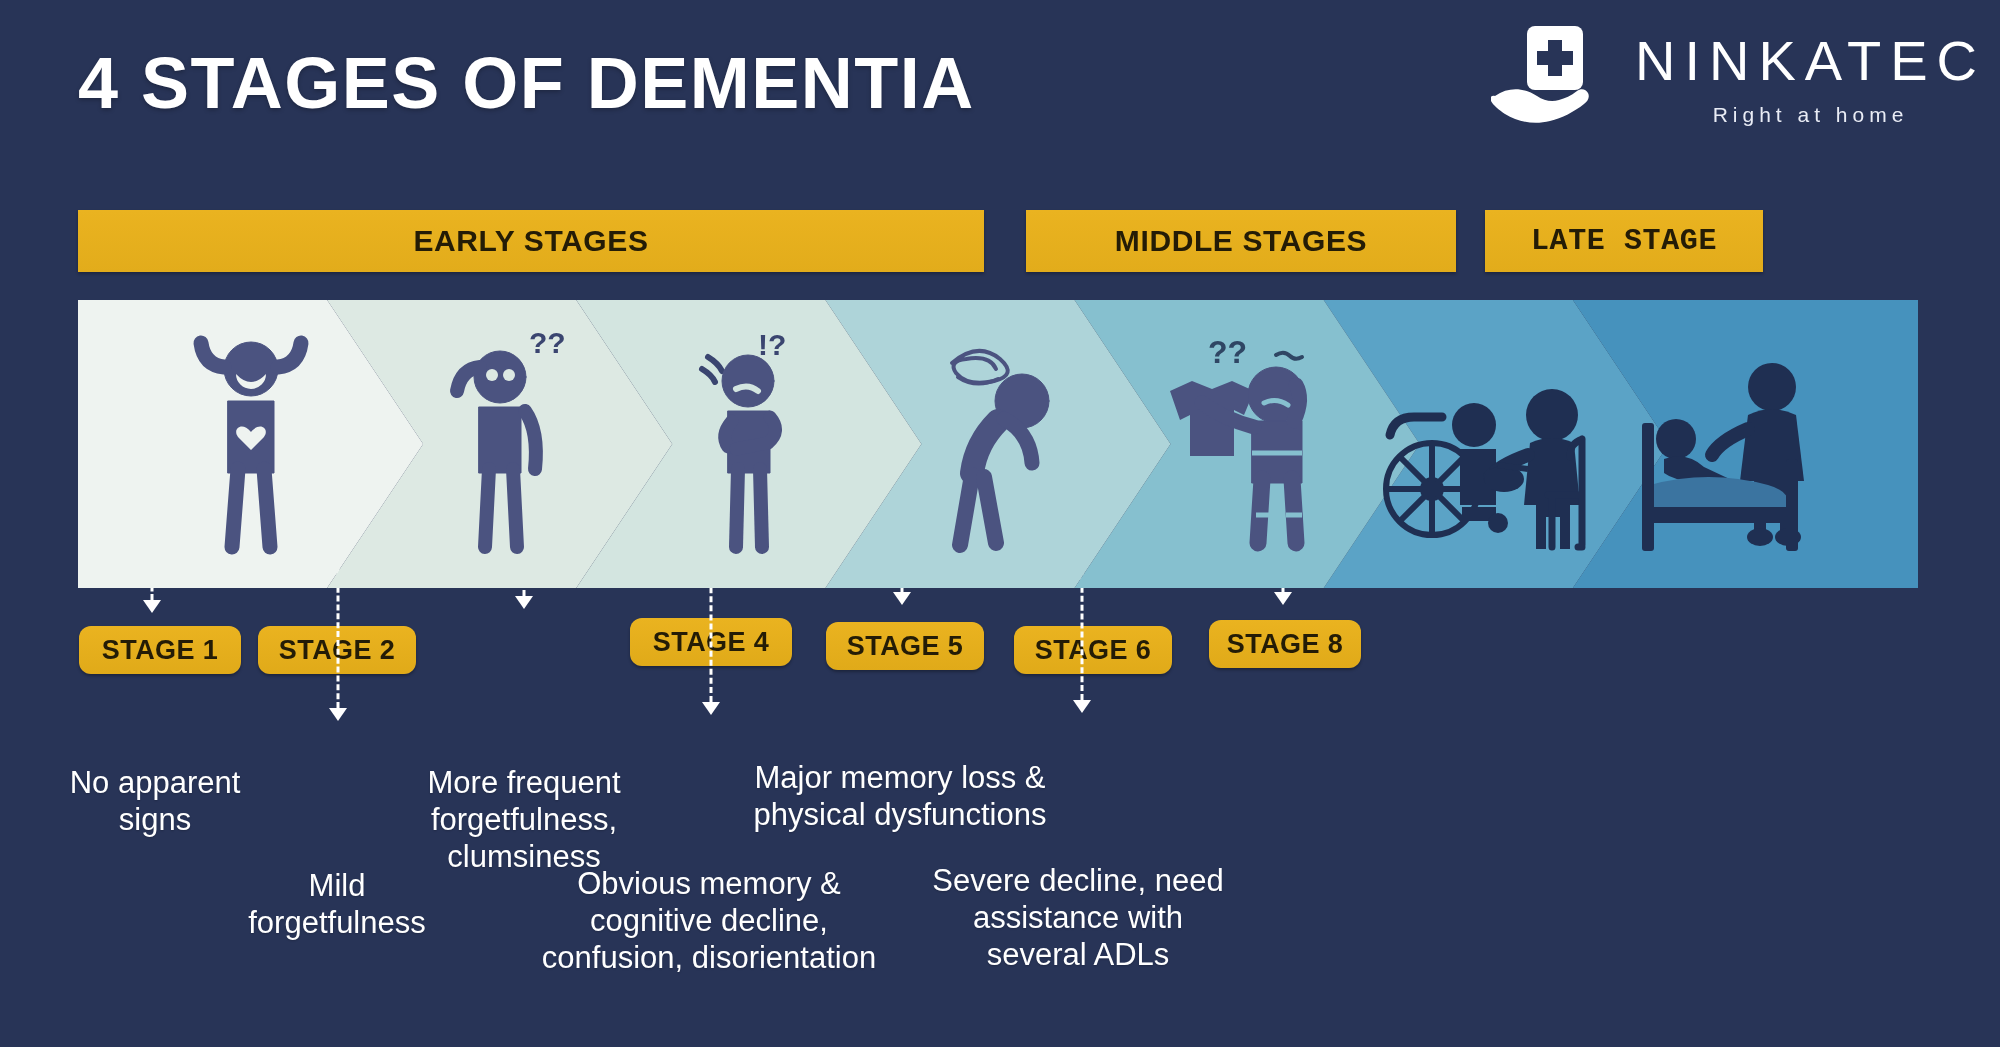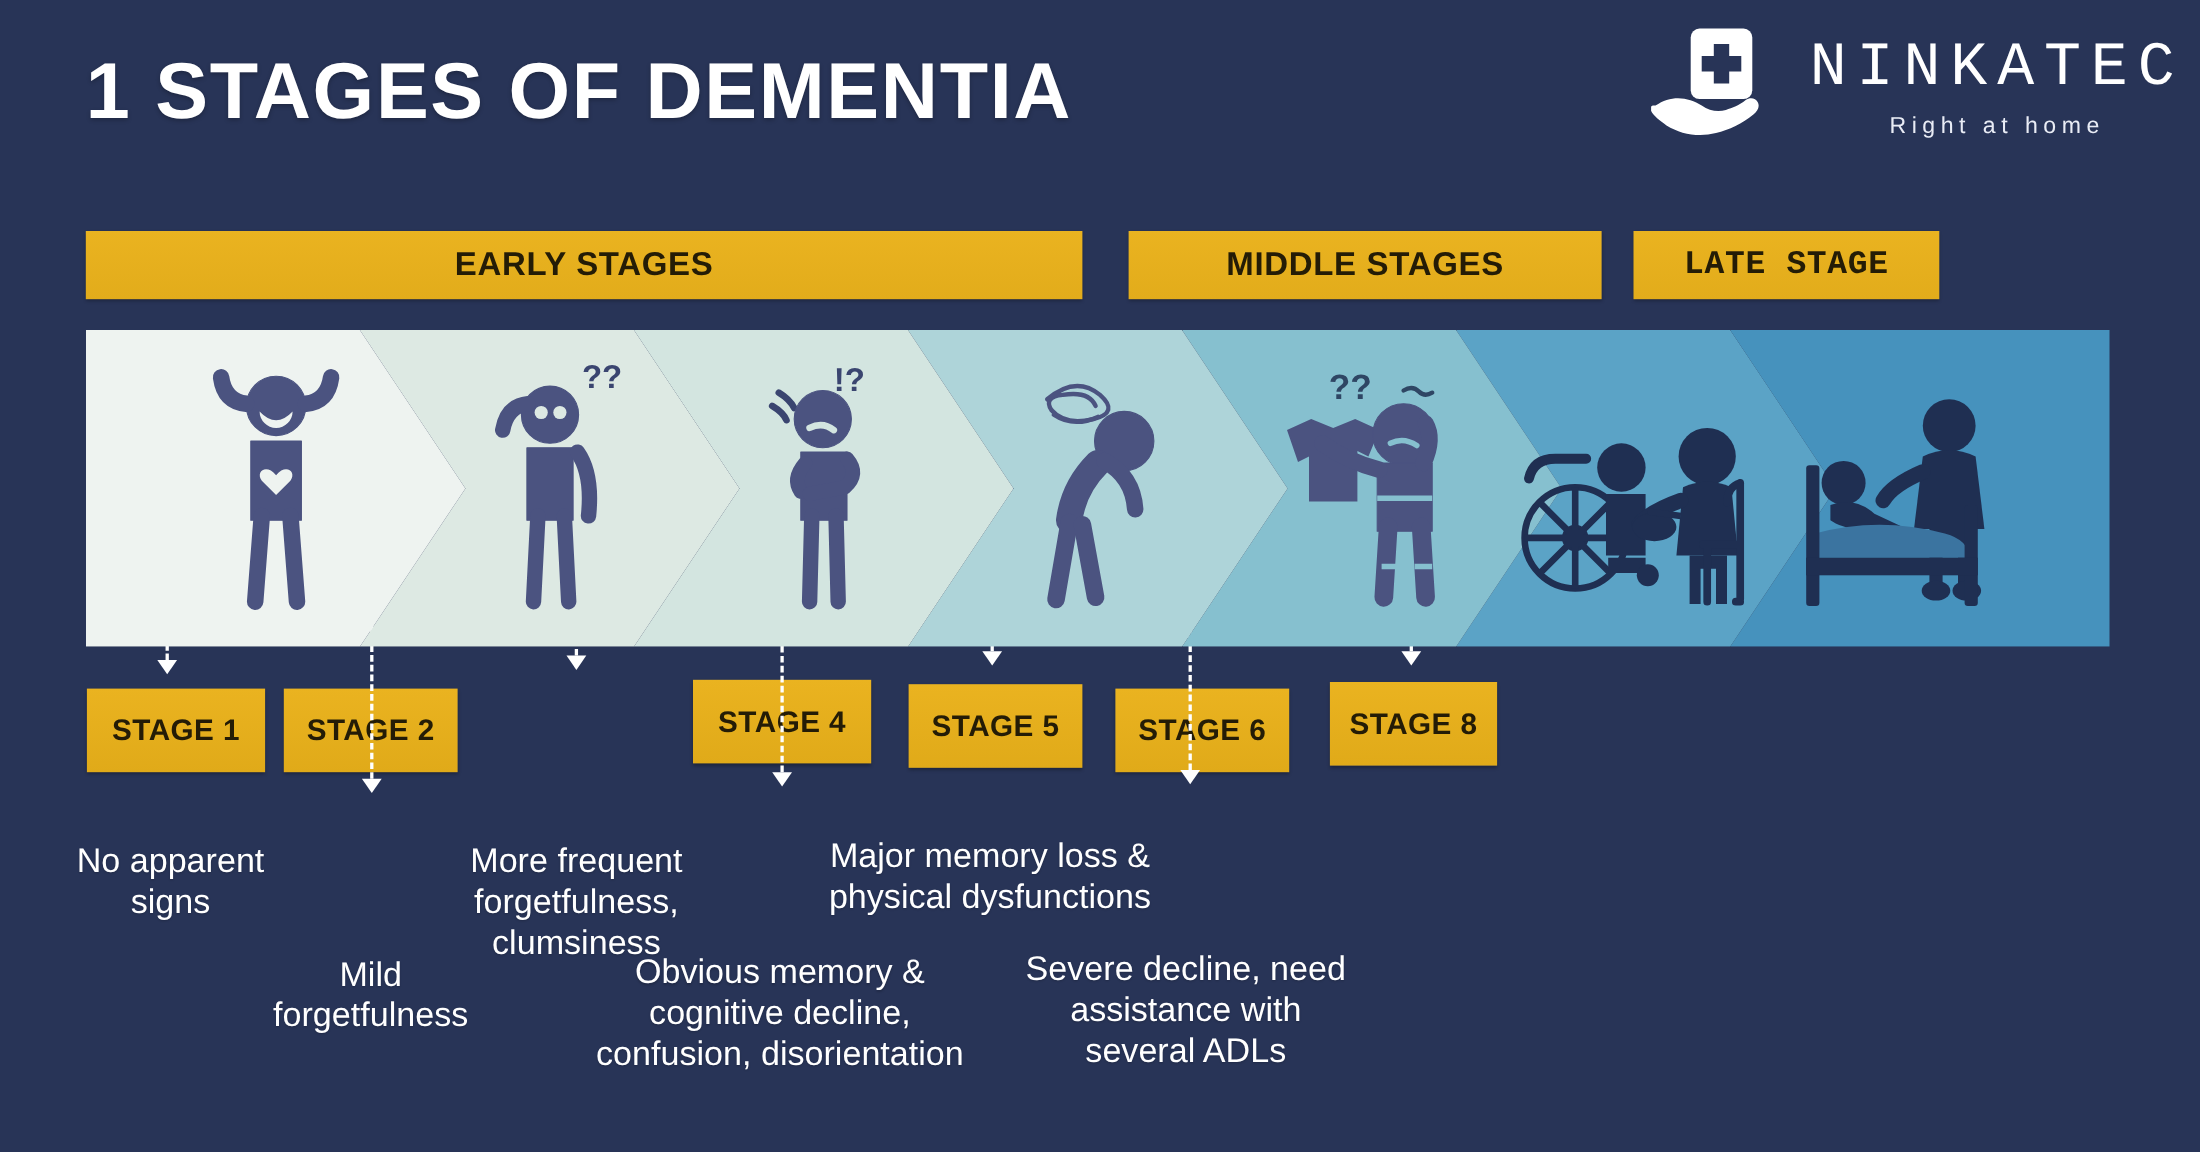--- a/index.html
+++ b/index.html
@@ -19,21 +19,21 @@
     text-shadow: 0 2px 4px rgba(0,0,0,.25);
   }
   .logo-wrap {
     position: absolute; right: 14px; top: 22px;
     display: flex; align-items: center; gap: 18px;
   }
   .logo-mark { width: 126px; height: 112px; flex: 0 0 auto; }
   .logo-text { display: flex; flex-direction: column; align-items: center; padding-top: 4px; }
   .logo-name {
     font-size: 56px; font-weight: 400; color: #fff;
-    letter-spacing: 9px; line-height: 1; white-space: nowrap; font-family: Liberation Mono, monospace;
+    letter-spacing: 9px; line-height: 1; white-space: nowrap;
   }
   .logo-tag {
     font-size: 21px; color: #e9ecf5; letter-spacing: 5px;
     margin-top: 14px; white-space: nowrap; font-style: normal;
   }
 
   
   .banner {
     position: absolute; height: 62px; border-radius: 0;
     background: linear-gradient(180deg,#eab320 0%, #e2ac1b 100%);
@@ -59,21 +59,21 @@
   }
   .chev.last {
     clip-path: polygon(0 0, 100% 0, 100% 50%, 100% 100%, 0 100%, 96px 50%);
   }
   .fig { position: absolute; top: 0; height: 288px; display: flex;
          align-items: center; justify-content: center; pointer-events: none; }
   .fig svg { display: block; }
 
   
   .stage-pill {
-    position: absolute; height: 76px; border-radius: 0;
+    position: absolute; height: 48px; border-radius: 12px;
     background: linear-gradient(180deg,#eab320 0%, #e0aa19 100%);
     display: flex; align-items: center; justify-content: center;
     color: #241c06; font-size: 27px; font-weight: 700; letter-spacing: .4px;
     box-shadow: 0 2px 3px rgba(0,0,0,.3);
   }
 
   
   .connector { position: absolute; }
   .connector .line {
     position: absolute; left: 50%; top: 0; width: 0;
@@ -90,21 +90,21 @@
   .desc {
     position: absolute; color: #ffffff; font-size: 31px; line-height: 1.19;
     text-align: center; text-shadow: 0 1px 2px rgba(0,0,0,.2);
   }
 </style>
 </head>
 <body>
 
 <div id="root">
 
-  <div class="page-title">1 STAGES OF DEMENTIA</div>
+  <div class="page-title">4 STAGES OF DEMENTIA</div>
 
   <div class="logo-wrap">
     <div class="logo-mark">
       <svg viewBox="0 0 126 112" width="126" height="112">
         <rect x="36" y="4" width="56" height="64" rx="8" fill="#ffffff"></rect>
         <path d="M57 18h14v11h11v14H71v11H57V43H46V29h11z" fill="#283457"></path>
         <path d="M4 74c14-10 30-8 42 0 7 5 15 6 22 4 6-2 12-4 18-9 4-3 9-2 11 2 2 4 0 8-4 11-10 8-22 14-34 17-16 4-32 1-45-7-6-4-12-9-14-13-2-3-0-6 4-5z" fill="#ffffff"></path>
       </svg>
     </div>
     <div class="logo-text">

